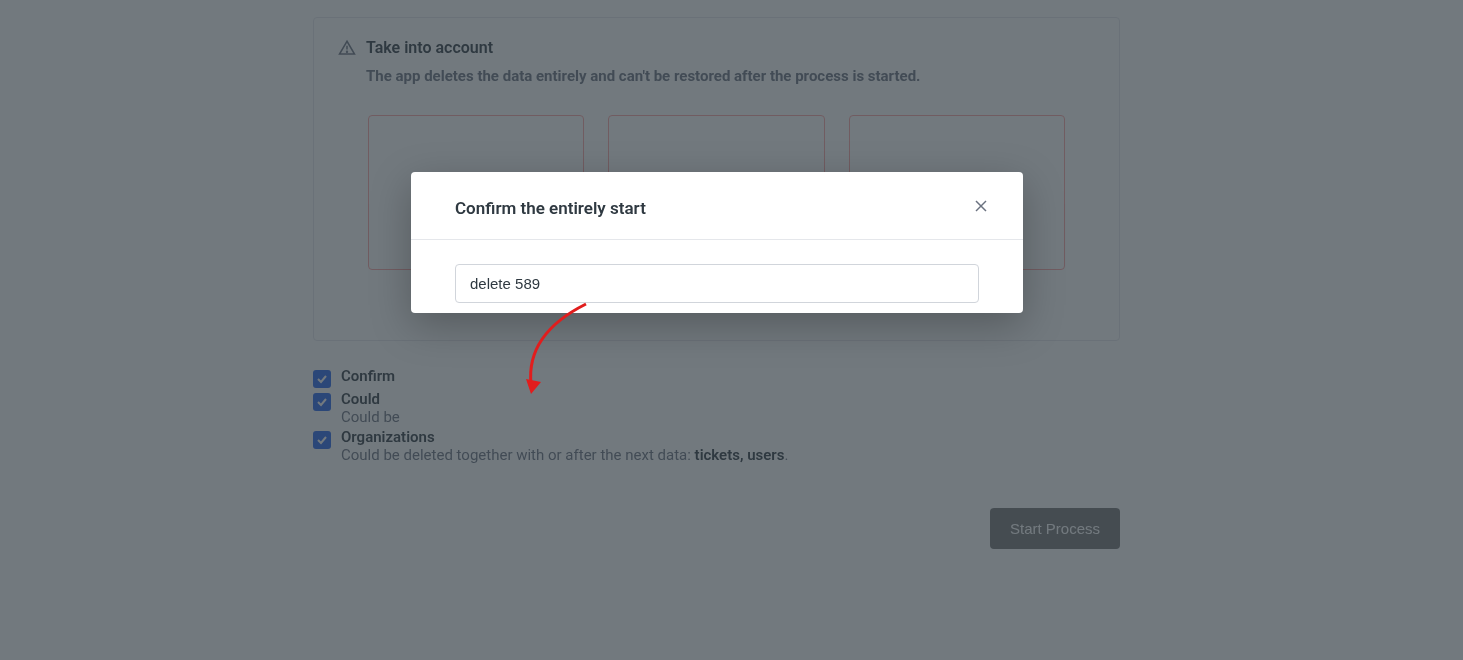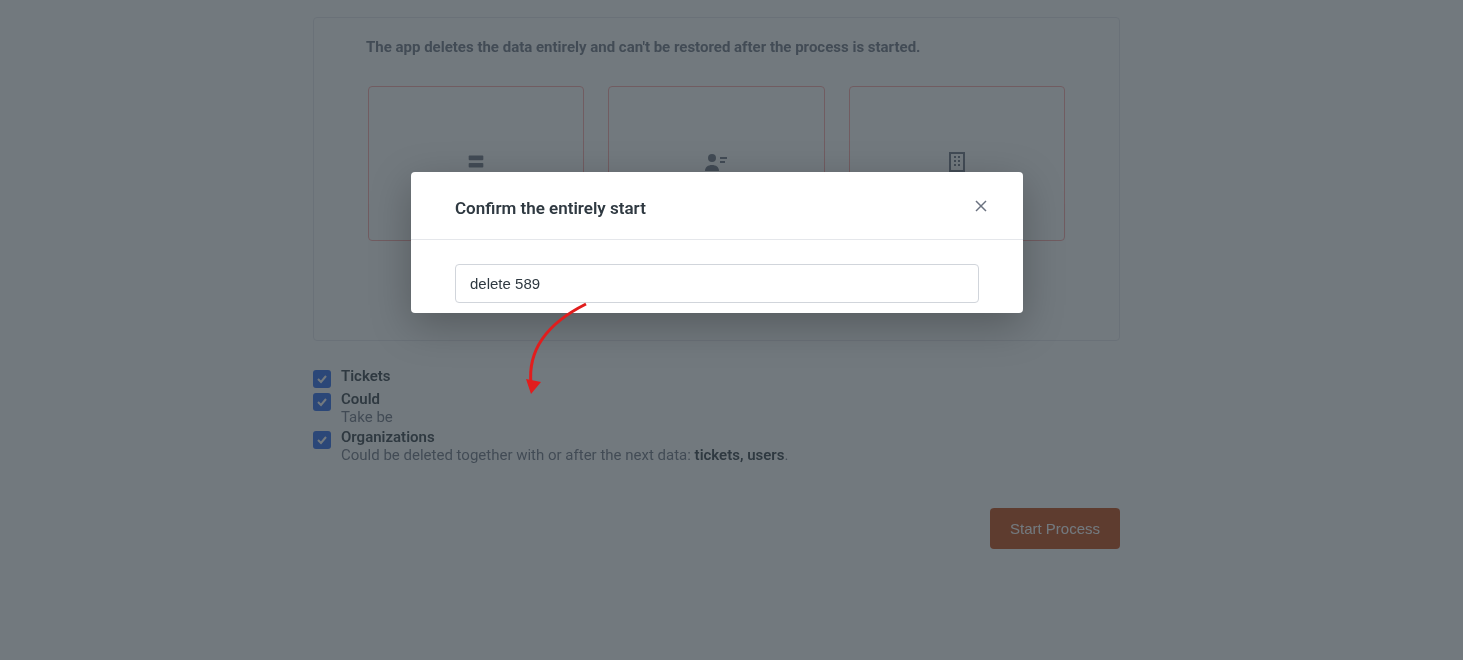--- a/index.html
+++ b/index.html
@@ -92,21 +92,21 @@
 
   .start-btn-wrap {
     position: absolute;
     left: 313px;
     top: 508px;
     width: 807px;
     display: flex;
     justify-content: flex-end;
   }
   .start-btn {
-    background: #c2410c;
+    background: #737373;
     color: #fff;
     border: none;
     font-size: 15px;
     padding: 12px 20px;
     border-radius: 4px;
     cursor: pointer;
   }
 
   
   .overlay {
@@ -190,20 +190,30 @@
     position: absolute;
     pointer-events: none;
   }
 </style>
 </head>
 <body>
 
 <div class="content">
 
   <div class="warning-panel">
+    <div class="warning-header">
+      <span class="warning-icon">
+        <svg width="18" height="18" viewBox="0 0 24 24" fill="none" stroke="#6b7280" stroke-width="2">
+            <path d="M12 3 L22 20 H2 Z"></path>
+            <line x1="12" y1="9" x2="12" y2="14"></line>
+            <circle cx="12" cy="17" r="0.6" fill="#6b7280"></circle>
+          </svg>
+      </span>
+      <span class="warning-title">Take into account</span>
+    </div>
     <div class="warning-text">The app deletes the data entirely and can't be restored after the process is started.</div>
 
     <div class="card-row">
       <div class="card">
         <span>
           <svg width="22" height="22" viewBox="0 0 24 24" fill="#6b7280">
               <rect x="4" y="5" width="16" height="5" rx="1"></rect>
               <rect x="4" y="13" width="16" height="5" rx="1"></rect>
             </svg>
         </span>
@@ -235,32 +245,32 @@
   </div>
 
   <div class="checks">
     <div class="check-row">
       <div class="checkbox">
         <svg width="12" height="12" viewBox="0 0 12 12">
             <path d="M2 6 L5 9 L10 3" stroke="#fff" stroke-width="2" fill="none"></path>
           </svg>
       </div>
       <div class="check-label-wrap">
-        <span class="check-label">Tickets</span>
+        <span class="check-label">Confirm</span>
       </div>
     </div>
     <div class="check-row">
       <div class="checkbox">
         <svg width="12" height="12" viewBox="0 0 12 12">
             <path d="M2 6 L5 9 L10 3" stroke="#fff" stroke-width="2" fill="none"></path>
           </svg>
       </div>
       <div class="check-label-wrap">
         <span class="check-label">Could</span>
-        <span class="check-hint"><span>Take be </span></span>
+        <span class="check-hint"><span>Could be </span></span>
       </div>
     </div>
     <div class="check-row">
       <div class="checkbox">
         <svg width="12" height="12" viewBox="0 0 12 12">
             <path d="M2 6 L5 9 L10 3" stroke="#fff" stroke-width="2" fill="none"></path>
           </svg>
       </div>
       <div class="check-label-wrap">
         <span class="check-label">Organizations</span>

